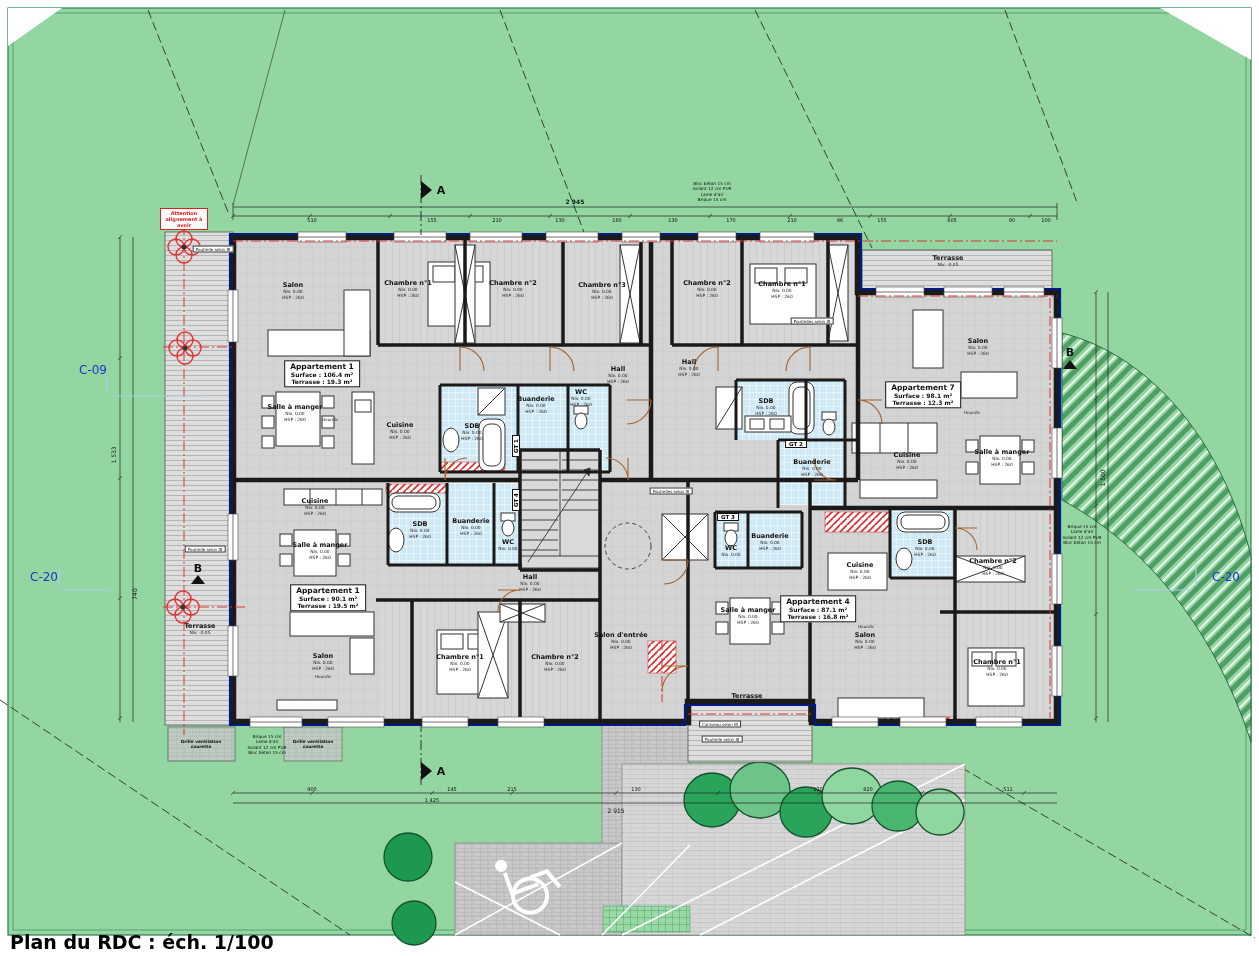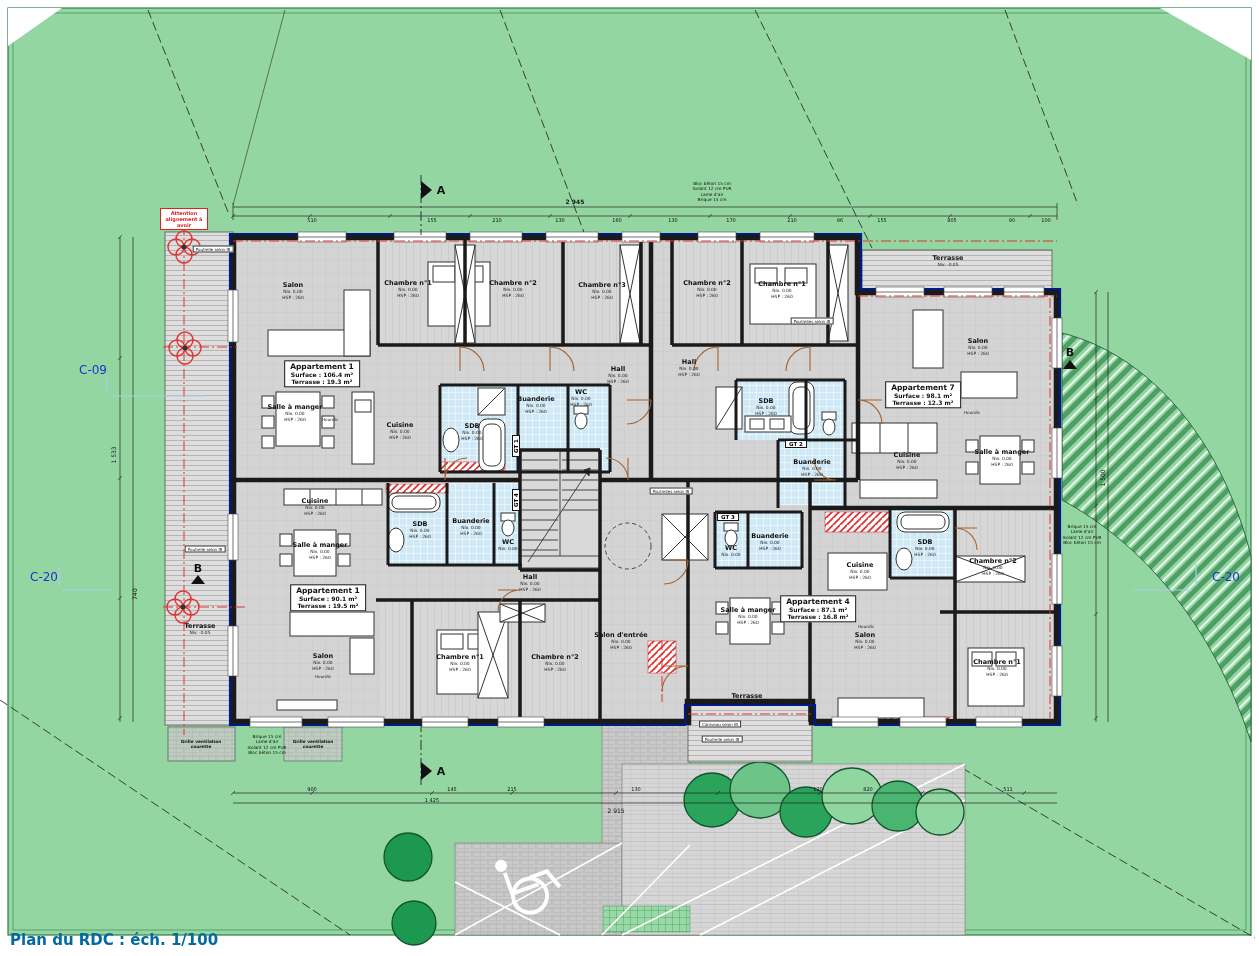--- a/index.html
+++ b/index.html
@@ -25,21 +25,21 @@
   .dim.rot{transform:translate(-50%,-50%) rotate(-90deg);}
   .blue{position:absolute;transform:translate(-50%,-50%);font-size:12px;font-weight:400;
         color:#2230cc;z-index:6;}
   .sec{position:absolute;transform:translate(-50%,-50%);font-size:11px;font-weight:700;
        color:#111;z-index:6;}
   .warn{position:absolute;transform:translate(-50%,-50%);background:#fff;border:1px solid #d22;
         color:#d22;font-size:5px;font-weight:700;text-align:center;width:44px;line-height:1.2;
         padding:1px;z-index:7;}
   .hourdis{position:absolute;transform:translate(-50%,-50%);font-size:4.2px;font-style:italic;
            color:#222;z-index:5;}
-  .title{position:absolute;left:10px;top:931px;font-size:15px;font-weight:700;color:#0369a1;z-index:8;}
+  .title{position:absolute;left:10px;top:931px;font-size:19px;font-weight:700;color:#000000;z-index:8;}
   svg .win{fill:#fff;stroke:#4a4a4a;stroke-width:0.6;}
   svg .rh{fill:url(#redHatch);stroke:#cc2222;stroke-width:0.5;}
 </style>
 </head>
 <body>
 
 <div id="stage">
 
 <svg id="plan-svg" width="1259" height="956" viewBox="0 0 1259 956">
   <defs>

